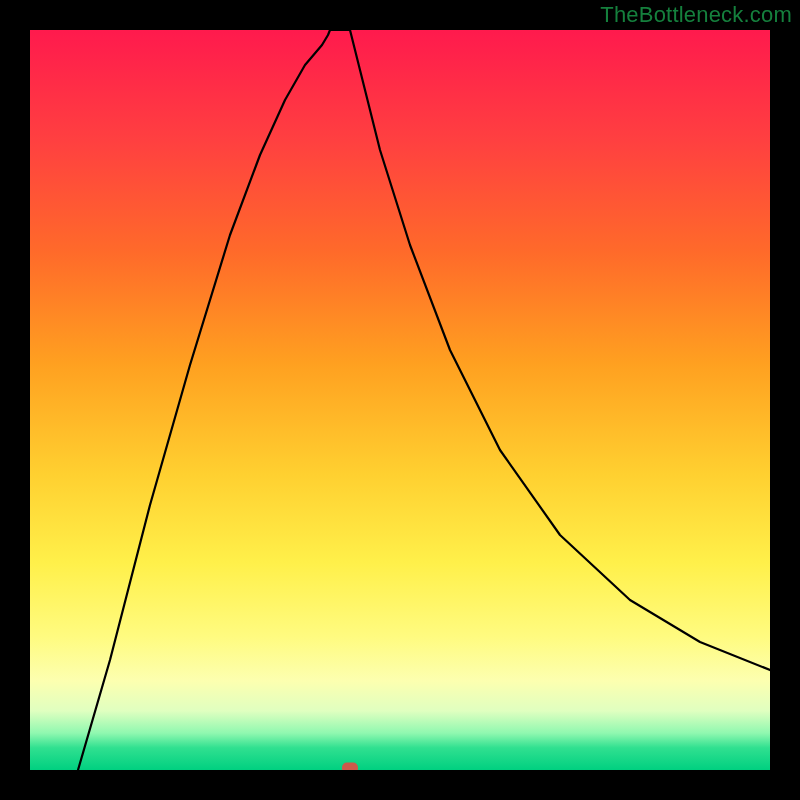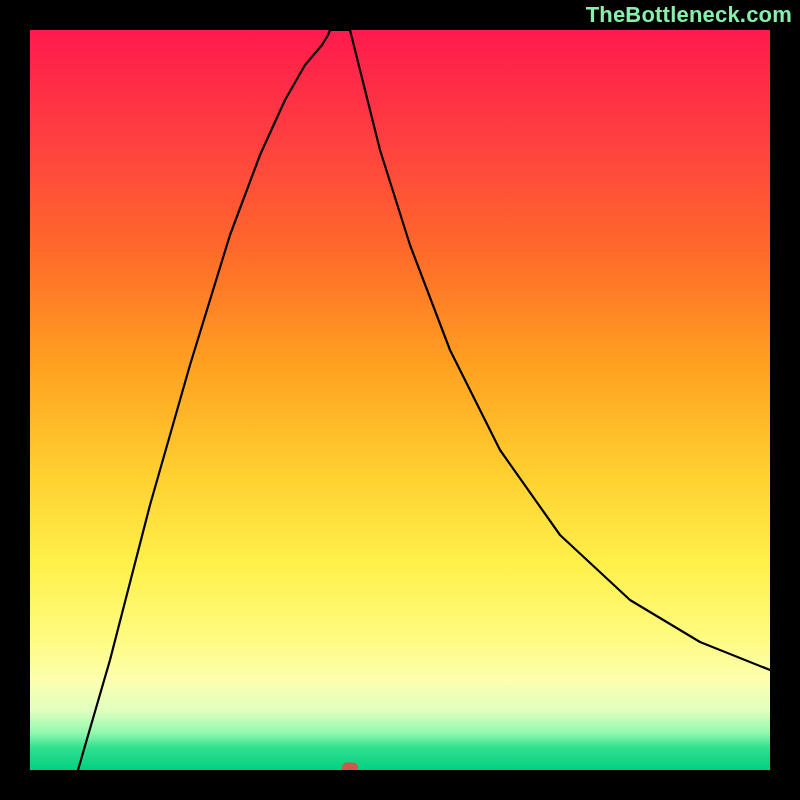--- a/index.html
+++ b/index.html
@@ -48,23 +48,23 @@
     fill: none;
     stroke: #000;
     stroke-width: 2.2;
     stroke-linecap: round;
     stroke-linejoin: round;
   }
   .watermark {
     position: absolute;
     top: 2px;
     right: 8px;
-    color: #86efac;
+    color: #15803d;
     font-size: 22px;
-    font-weight: 700;
+    font-weight: 400;
     letter-spacing: 0.2px;
   }
   .marker {
     position: absolute;
     width: 16px;
     height: 11px;
     border-radius: 5px;
     background: #cc5a4a;
     transform: translate(-50%, -50%);
   }

